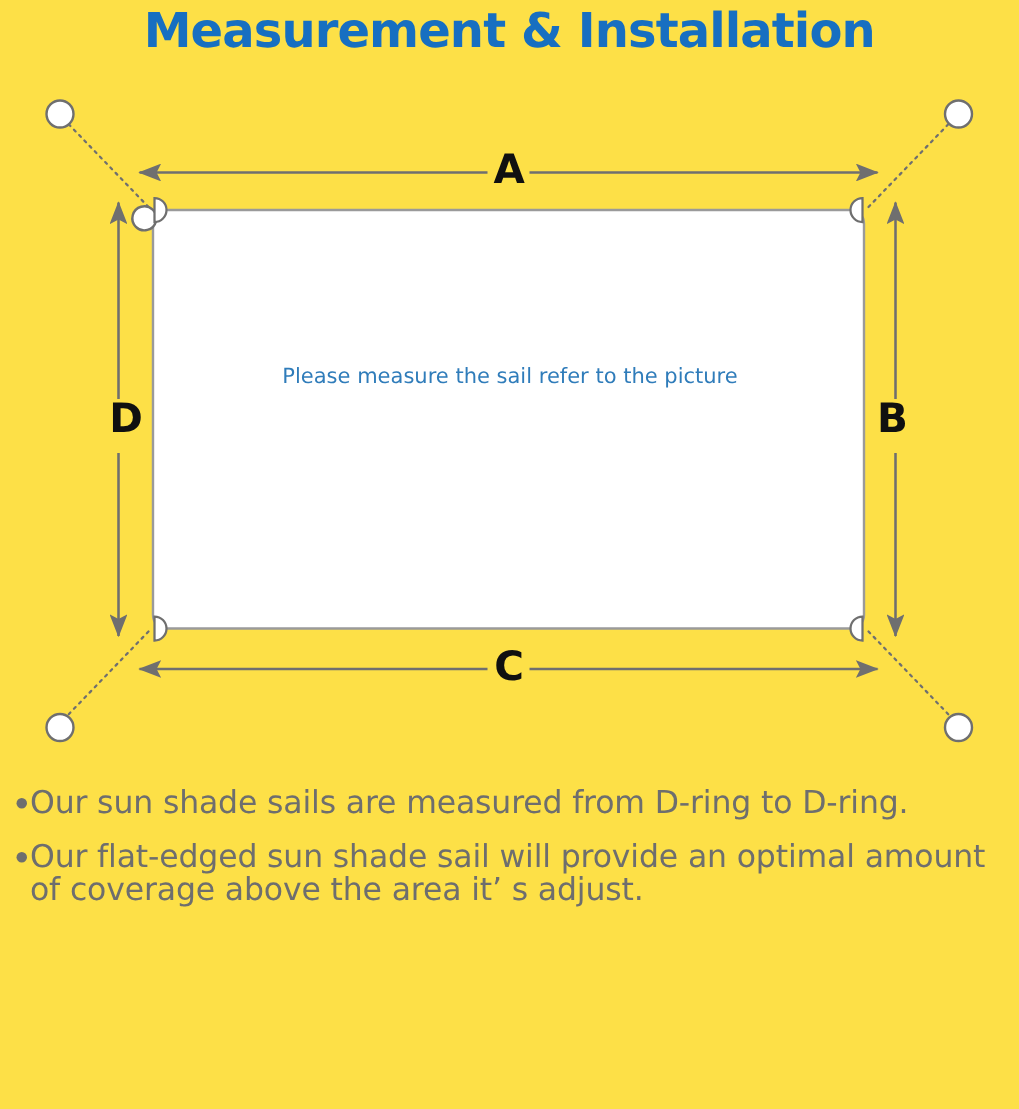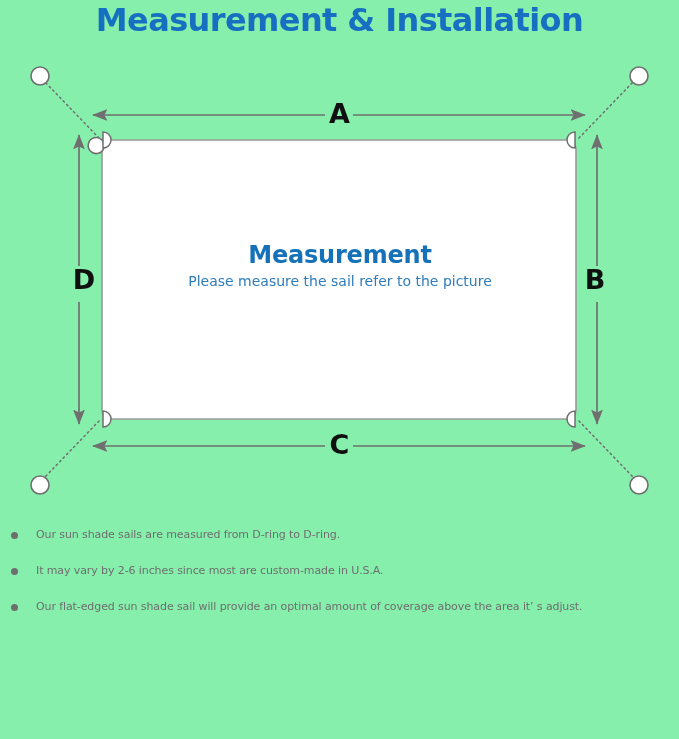--- a/index.html
+++ b/index.html
@@ -11,21 +11,21 @@
     width: 679px;
     height: 739px;
     position: relative;
     font-family: "Liberation Sans", sans-serif;
     overflow: hidden;
   }
   .page {
     position: relative;
     width: 679px;
     height: 739px;
-    background: #86efac;
+    background: #fde047;
   }
 
   
   .title {
     position: absolute;
     left: 0;
     top: 0;
     width: 679px;
     height: 44px;
     line-height: 40px;
@@ -92,25 +92,25 @@
 
   
   .notes {
     position: absolute;
     left: 0;
     top: 524px;
     width: 679px;
   }
   .note-item {
     position: relative;
-    padding-left: 36px;
+    padding-left: 20px;
     margin-bottom: 14px;
     color: #6e6e6e;
     font-family: "DejaVu Sans", sans-serif;
-    font-size: 11px;
+    font-size: 21px;
     line-height: 22px;
     letter-spacing: -0.1px;
   }
   .note-item .bullet {
     position: absolute;
     left: 11px;
     top: 8px;
     width: 7px;
     height: 7px;
     border-radius: 50%;
@@ -177,38 +177,33 @@
         <line x1="79" y1="258" x2="79" y2="380" marker-end="url(#arrowEnd)"></line>
       </g>
 
       <g stroke="#6f6f6f" stroke-width="1.7" fill="none">
         <line x1="597" y1="222" x2="597" y2="91" marker-end="url(#arrowEnd)"></line>
         <line x1="597" y1="258" x2="597" y2="380" marker-end="url(#arrowEnd)"></line>
       </g>
     </svg>
 
     <div class="sail-caption">
-      <div class="headline">Measurement</div>
       <div class="subline">Please measure the sail refer to the picture</div>
     </div>
 
     <div class="dim-letter dim-a">A</div>
     <div class="dim-letter dim-b">B</div>
     <div class="dim-letter dim-c">C</div>
     <div class="dim-letter dim-d">D</div>
   </div>
 
   <div class="notes">
     <div class="note-item">
       <span class="bullet"></span>
       <span class="note-text">Our sun shade sails are measured from D-ring to D-ring.</span>
     </div>
     <div class="note-item">
       <span class="bullet"></span>
-      <span class="note-text">It may vary by 2-6 inches since most are custom-made in U.S.A.</span>
-    </div>
-    <div class="note-item">
-      <span class="bullet"></span>
       <span class="note-text">Our flat-edged sun shade sail will provide an optimal amount of coverage above the area it’ s adjust.</span>
     </div>
   </div>
 
 </div>
 
 </body></html>

